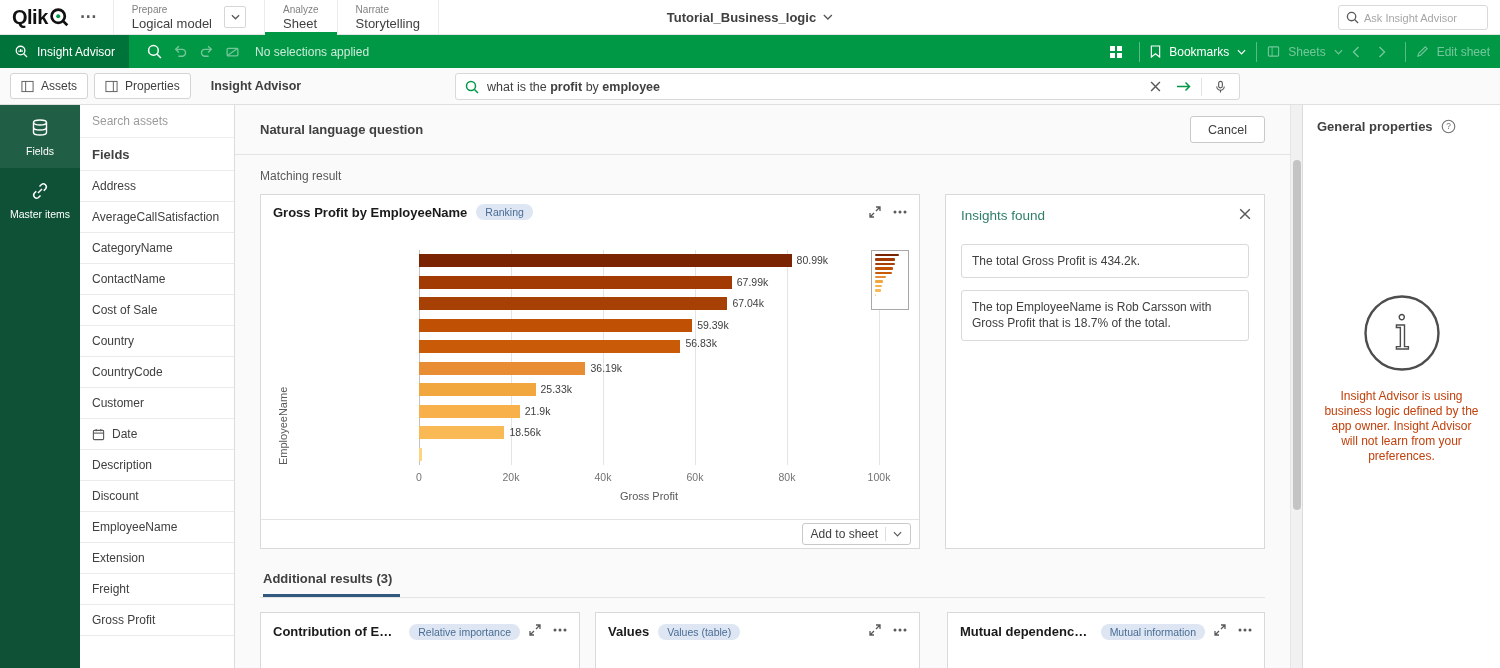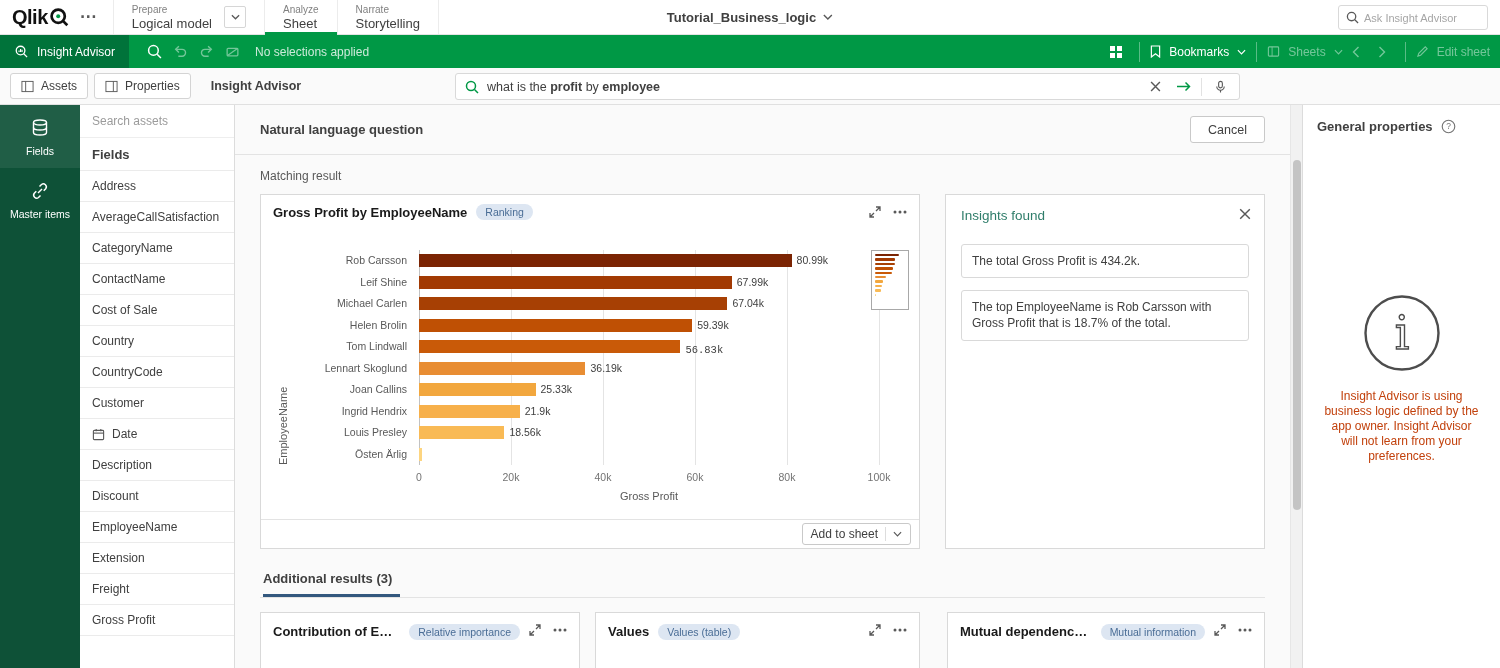--- a/index.html
+++ b/index.html
@@ -434,49 +434,37 @@
                 <svg width="14" height="4" viewBox="0 0 14 4">
                     <circle cx="2" cy="2" r="1.5" fill="#595959"></circle>
                     <circle cx="7" cy="2" r="1.5" fill="#595959"></circle>
                     <circle cx="12" cy="2" r="1.5" fill="#595959"></circle>
                   </svg>
               </button>
             </span>
           </div>
           <div class="chart-wrap">
             <div class="y-title">EmployeeName</div>
-            <div class="cats" id="cats">
-                <div class="cat-label" style="top: 3px;">Rob Carsson</div>
-                <div class="cat-label" style="top: 24.5px;">Leif Shine</div>
-                <div class="cat-label" style="top: 46px;">Michael Carlen</div>
-                <div class="cat-label" style="top: 67.5px;">Helen Brolin</div>
-                <div class="cat-label" style="top: 89px;">Tom Lindwall</div>
-                <div class="cat-label" style="top: 110.5px;">Lennart Skoglund</div>
-                <div class="cat-label" style="top: 132px;">Joan Callins</div>
-                <div class="cat-label" style="top: 153.5px;">Ingrid Hendrix</div>
-                <div class="cat-label" style="top: 175px;">Louis Presley</div>
-                <div class="cat-label" style="top: 196.5px;">Östen Ärlig</div>
-              </div>
             <div class="plot" id="plot">
                 <div class="grid axis" style="left: 0%;"></div>
                 <div class="grid" style="left: 20%;"></div>
                 <div class="grid" style="left: 40%;"></div>
                 <div class="grid" style="left: 60%;"></div>
                 <div class="grid" style="left: 80%;"></div>
                 <div class="grid" style="left: 100%;"></div>
                 <div class="bar" style="top: 4px; width: 80.99%; background: rgb(123, 36, 3);"></div>
                 <div class="vlabel" style="top: 4px; left: calc(80.99% + 5px);">80.99k</div>
                 <div class="bar" style="top: 25.5px; width: 67.99%; background: rgb(162, 58, 3);"></div>
                 <div class="vlabel" style="top: 25.5px; left: calc(67.99% + 5px);">67.99k</div>
                 <div class="bar" style="top: 47px; width: 67.04%; background: rgb(167, 64, 4);"></div>
                 <div class="vlabel" style="top: 47px; left: calc(67.04% + 5px);">67.04k</div>
                 <div class="bar" style="top: 68.5px; width: 59.39%; background: rgb(191, 80, 4);"></div>
                 <div class="vlabel" style="top: 68.5px; left: calc(59.39% + 5px);">59.39k</div>
                 <div class="bar" style="top: 90px; width: 56.83%; background: rgb(201, 90, 8);"></div>
-                <div class="vlabel" style="top: 94px; left: calc(56.83% + 5px); font-family: Liberation Mono, monospace;">56.83k</div>
+                <div class="vlabel" style="top: 87px; left: calc(56.83% + 5px);">56.83k</div>
                 <div class="bar" style="top: 111.5px; width: 36.19%; background: rgb(232, 141, 51);"></div>
                 <div class="vlabel" style="top: 111.5px; left: calc(36.19% + 5px);">36.19k</div>
                 <div class="bar" style="top: 133px; width: 25.33%; background: rgb(242, 167, 62);"></div>
                 <div class="vlabel" style="top: 133px; left: calc(25.33% + 5px);">25.33k</div>
                 <div class="bar" style="top: 154.5px; width: 21.9%; background: rgb(247, 176, 74);"></div>
                 <div class="vlabel" style="top: 154.5px; left: calc(21.9% + 5px);">21.9k</div>
                 <div class="bar" style="top: 176px; width: 18.56%; background: rgb(249, 186, 85);"></div>
                 <div class="vlabel" style="top: 176px; left: calc(18.56% + 5px);">18.56k</div>
                 <div class="bar" style="top: 197.5px; width: 0.6%; background: rgb(253, 213, 128);"></div>
               </div>

